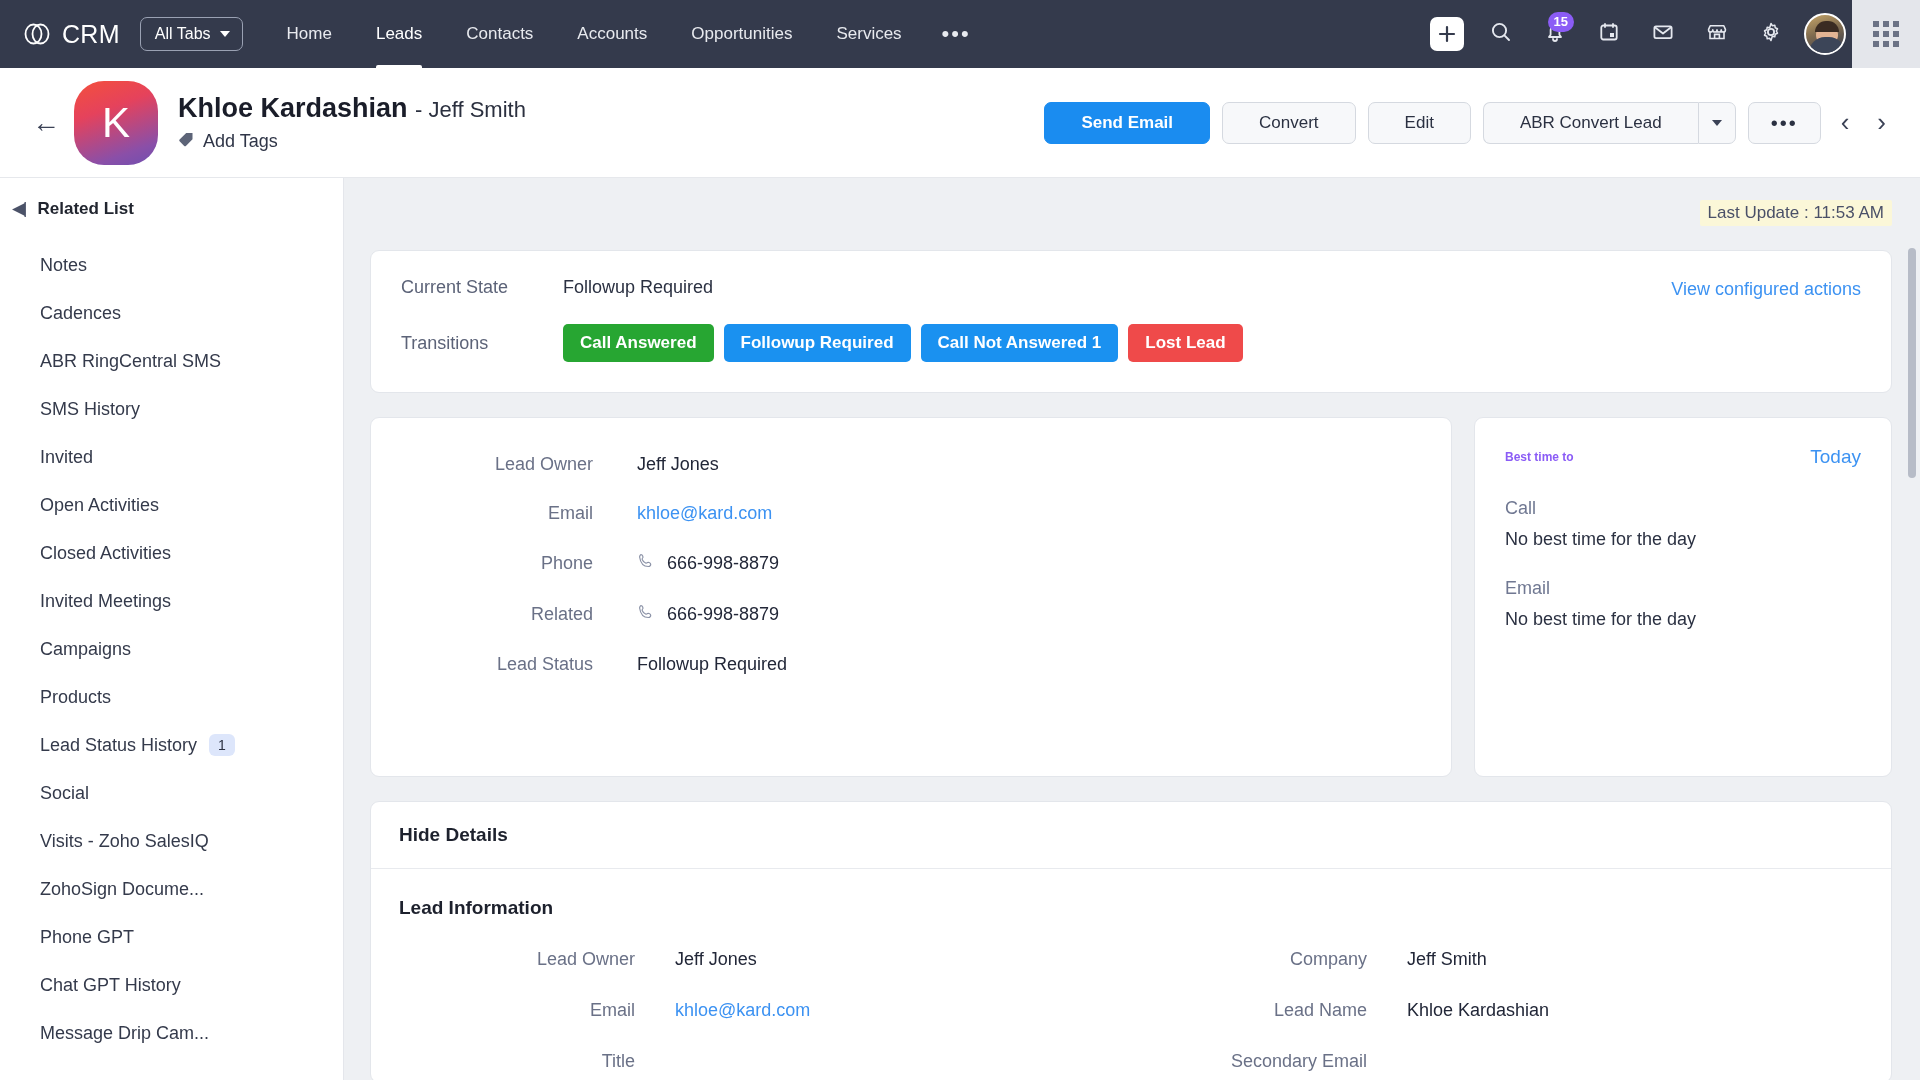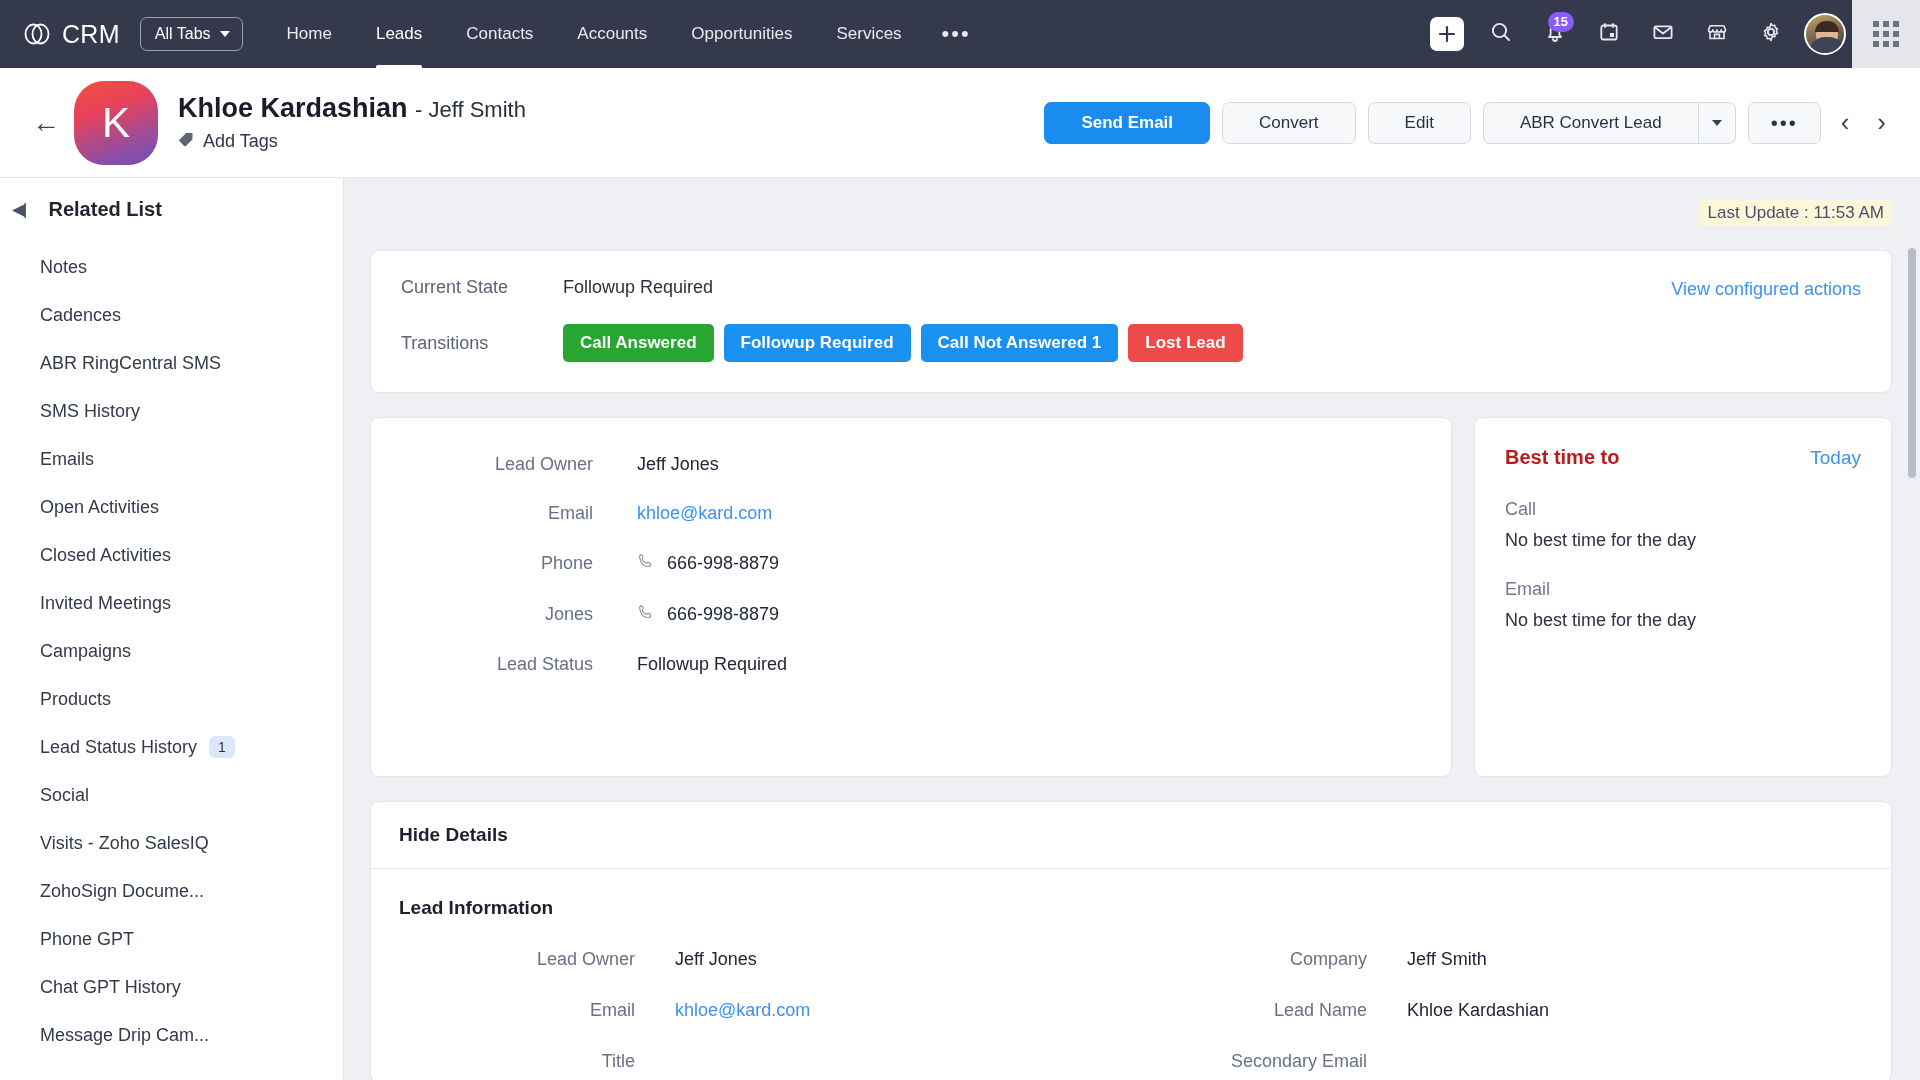--- a/index.html
+++ b/index.html
@@ -116,21 +116,21 @@
   
   .sidebar {
     width: 344px; flex: none; background: #fff;
     border-right: 1px solid #e4e6eb; padding-top: 20px; overflow: hidden;
   }
   .sb-head {
     display: flex; align-items: center; gap: 12px;
     padding: 0 18px 0 12px; margin-bottom: 22px;
   }
   .collapse-ico { color: #4b5268; font-size: 17px; cursor: pointer; letter-spacing: -2px; }
-  .sb-title { font-size: 20px; font-weight: 700; color: #21252f; margin-left: 11px; }
+  .sb-title { font-size: 17px; font-weight: 700; color: #21252f; }
   .sb-item {
     height: 48px; display: flex; align-items: center; gap: 12px;
     padding: 0 18px 0 40px; font-size: 18px; color: #343a4b; cursor: pointer;
   }
   .sb-count {
     background: #dde6fb; color: #2b3142; font-size: 14px;
     border-radius: 6px; padding: 2px 9px; line-height: 18px;
   }
 
   
@@ -183,21 +183,21 @@
   .fval { margin-left: 44px; font-size: 18px; color: #222738; display: flex; align-items: center; gap: 12px; }
   .fval.link { color: #3c92f2; cursor: pointer; }
   .phone-ico { color: #8d94a8; font-size: 17px; }
 
   .col-side {
     width: 418px; flex: none; background: #fff;
     border: 1px solid #e3e6eb; border-radius: 9px;
     padding: 28px 30px 34px 30px; min-height: 360px;
   }
   .side-head { display: flex; align-items: center; margin-bottom: 30px; }
-  .side-title { font-size: 20px; font-weight: 700; color: #b91c1c; text-align: right; }
+  .side-title { font-size: 12px; font-weight: 700; color: #8b5cf6; text-align: right; }
   .side-today { margin-left: auto; color: #3c92f2; font-size: 19px; cursor: pointer; }
   .side-lbl { font-size: 18px; color: #707892; margin-bottom: 10px; }
   .side-val { font-size: 18px; color: #2b3142; margin-bottom: 28px; }
   .side-val:last-child { margin-bottom: 0; }
 
   .card-details { margin-top: 24px; }
   .details-head {
     padding: 22px 28px; font-size: 19px; font-weight: 700; color: #1d212d;
     border-bottom: 1px solid #e8eaee; cursor: pointer;
   }
@@ -373,21 +373,21 @@
     <div class="sb-item">
         <span>Cadences</span>
       </div>
     <div class="sb-item">
         <span>ABR RingCentral SMS</span>
       </div>
     <div class="sb-item">
         <span>SMS History</span>
       </div>
     <div class="sb-item">
-        <span>Emails</span>
+        <span>Invited</span>
       </div>
     <div class="sb-item">
         <span>Open Activities</span>
       </div>
     <div class="sb-item">
         <span>Closed Activities</span>
       </div>
     <div class="sb-item">
         <span>Invited Meetings</span>
       </div>
@@ -460,21 +460,21 @@
             <div class="fval">
               <span class="phone-ico">
                 <svg width="18" height="18" viewBox="0 0 18 18" fill="none">
                     <path d="M4 2.6c1 0 1.3.3 1.8 1.6.5 1.3.4 1.5-.4 2.2-.4.4-.4.7-.1 1.3.6 1.3 2 2.7 3.3 3.3.6.3.9.3 1.3-.1.7-.8.9-.9 2.2-.4 1.3.5 1.6.8 1.6 1.8 0 1.2-1.1 2.2-2.4 2.2C6.6 14.5 3.5 11.4 2.6 5c0-1.3 1-2.4 1.4-2.4z" stroke="#8d94a8" stroke-width="1.2" stroke-linejoin="round"></path>
                   </svg>
               </span>
               <span>666-998-8879</span>
             </div>
           </div>
           <div class="frow">
-            <div class="flbl">Jones</div>
+            <div class="flbl">Related</div>
             <div class="fval">
               <span class="phone-ico">
                 <svg width="18" height="18" viewBox="0 0 18 18" fill="none">
                     <path d="M4 2.6c1 0 1.3.3 1.8 1.6.5 1.3.4 1.5-.4 2.2-.4.4-.4.7-.1 1.3.6 1.3 2 2.7 3.3 3.3.6.3.9.3 1.3-.1.7-.8.9-.9 2.2-.4 1.3.5 1.6.8 1.6 1.8 0 1.2-1.1 2.2-2.4 2.2C6.6 14.5 3.5 11.4 2.6 5c0-1.3 1-2.4 1.4-2.4z" stroke="#8d94a8" stroke-width="1.2" stroke-linejoin="round"></path>
                   </svg>
               </span>
               <span>666-998-8879</span>
             </div>
           </div>
           <div class="frow">

